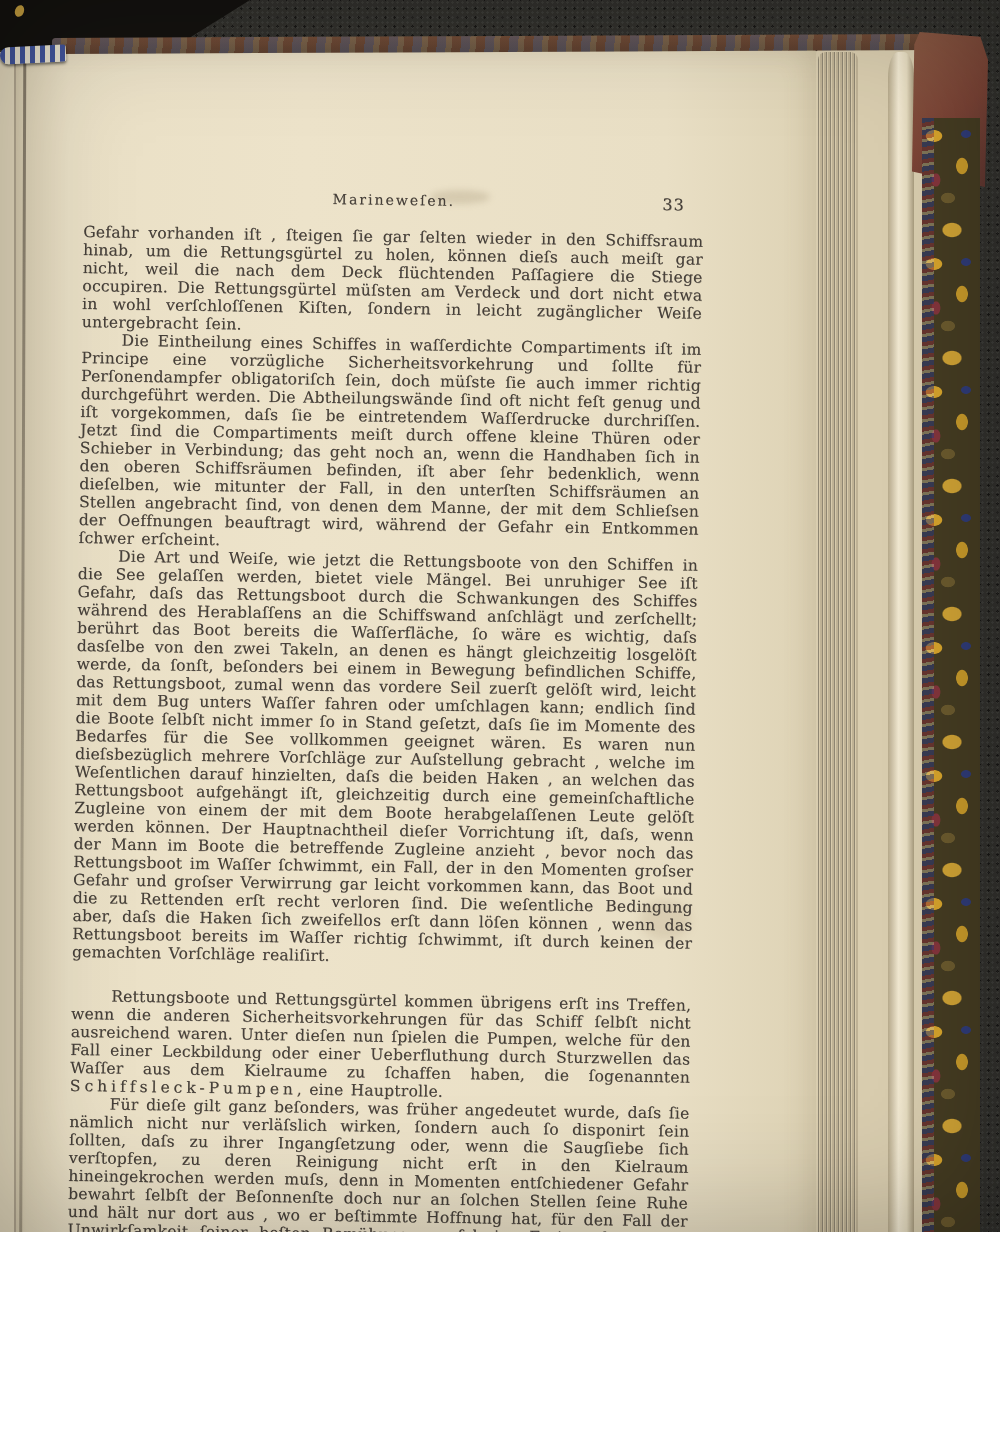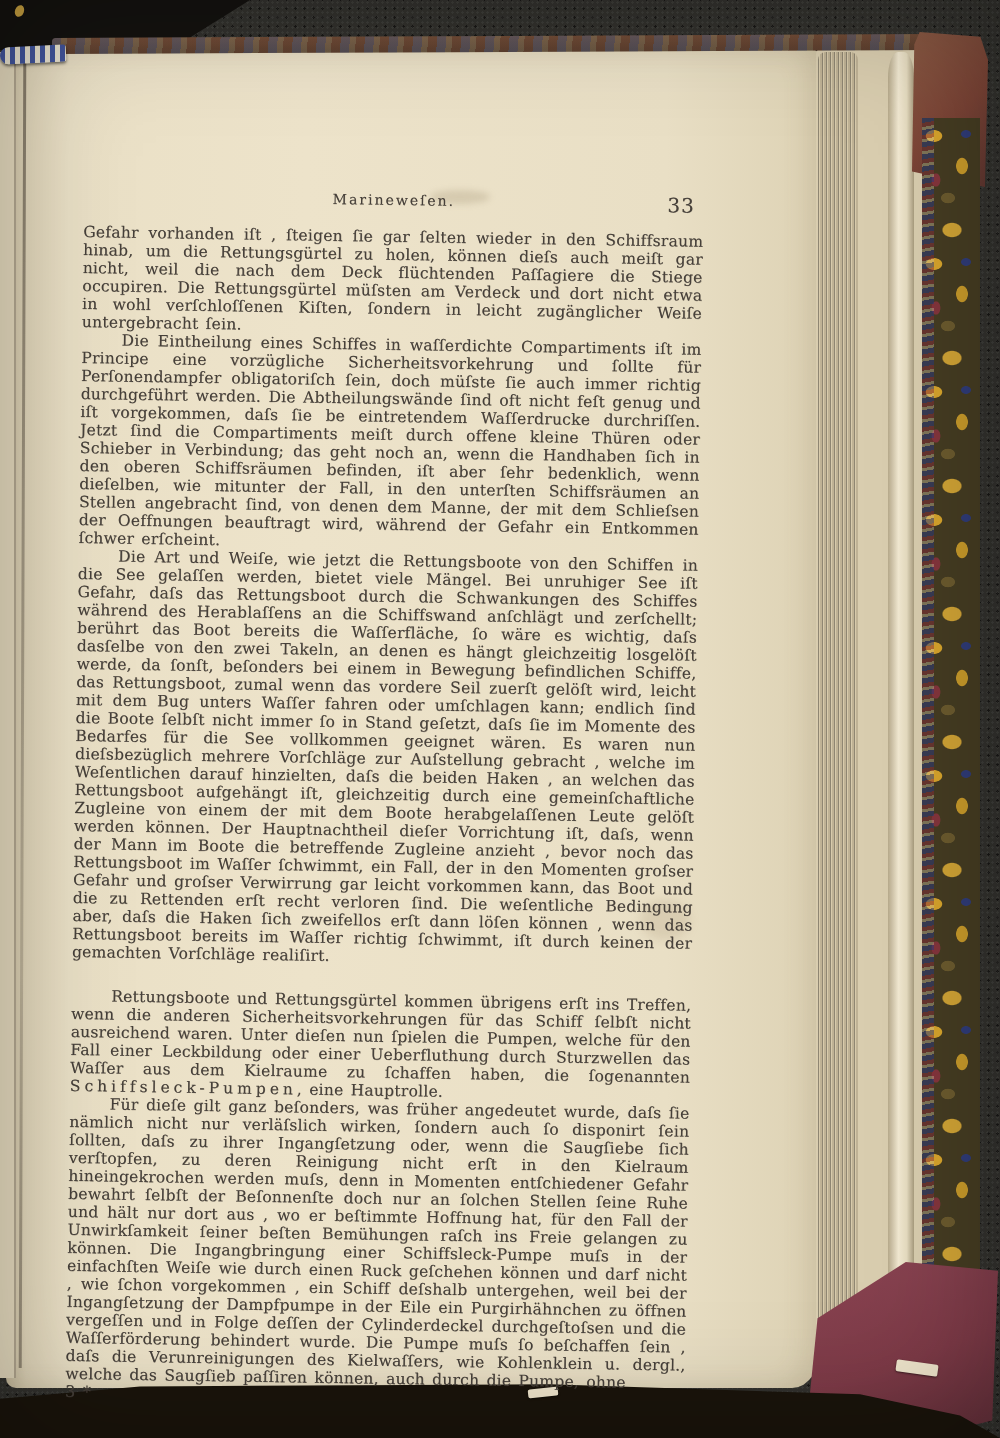--- a/index.html
+++ b/index.html
@@ -4,21 +4,21 @@
 <style>
   :root{
     --backdrop:#32312d; --page-cream:#e9dfc6; --ink:#46403a;
     --marble-base:#453c22; --marble-ochre:#d7a42c;
     --leather-red:#7c4436; --leather-maroon:#7d3a47; --cover-dark:#1a140b;
   }
   *{box-sizing:border-box;}
   html,body{margin:0;padding:0;}
   body{width:1000px;height:1438px;overflow:hidden;font-family:"DejaVu Serif","Liberation Serif",serif;}
 
-  .photo{position:relative;width:1000px;height:1438px;overflow:hidden;
+  .photo{position:relative;width:1000px;height:1232px;overflow:hidden;
     background-color:var(--backdrop,#32312d);
     background-image:
       radial-gradient(rgba(255,255,255,.05) 1px, transparent 1.4px),
       radial-gradient(rgba(0,0,0,.5) 1px, transparent 1.4px);
     background-size:5px 5px, 9px 9px; background-position:0 0,3px 4px;}
 
   
   .spine-shadow{position:absolute;left:0;top:0;width:250px;height:50px;background:#14120f;
     clip-path:polygon(0 0,100% 0,68% 100%,0 100%);}
   .gold-fleck{position:absolute;left:15px;top:5px;width:9px;height:12px;border-radius:50%;
@@ -95,21 +95,21 @@
   .stain.s2{left:640px;top:900px;width:50px;height:40px;background:rgba(150,130,95,.18);filter:blur(5px);}
 
   
   .text-area{position:absolute;left:84px;top:186px;width:620px;
     transform:rotate(.9deg);transform-origin:0 0;
     color:var(--ink,#46403a);font-size:15.5px;line-height:18px;
     text-align:justify;word-spacing:2px;letter-spacing:.25px;
     text-shadow:.3px .3px .5px rgba(70,60,50,.45);}
   .running-head{position:relative;height:22px;margin-bottom:15px;text-align:center;
     font-size:14px;letter-spacing:2px;}
-  .pageno{position:absolute;right:9px;top:1px;font-size:20px;letter-spacing:1px;margin-left:33px;}
+  .pageno{position:absolute;right:19px;top:1px;font-size:16px;letter-spacing:1px;margin-left:33px;}
   .text-area p{margin:0;text-indent:40px;}
   .text-area p.noindent{text-indent:0;}
   .text-area p.gap{margin-top:26px;}
   .spaced{letter-spacing:4px;}
   .sig{margin-top:4px;text-indent:468px;font-size:16px;}
 
   .vignette{position:absolute;inset:0;pointer-events:none;
     box-shadow:inset 0 0 130px rgba(0,0,0,.28);}
 </style>
 </head>

